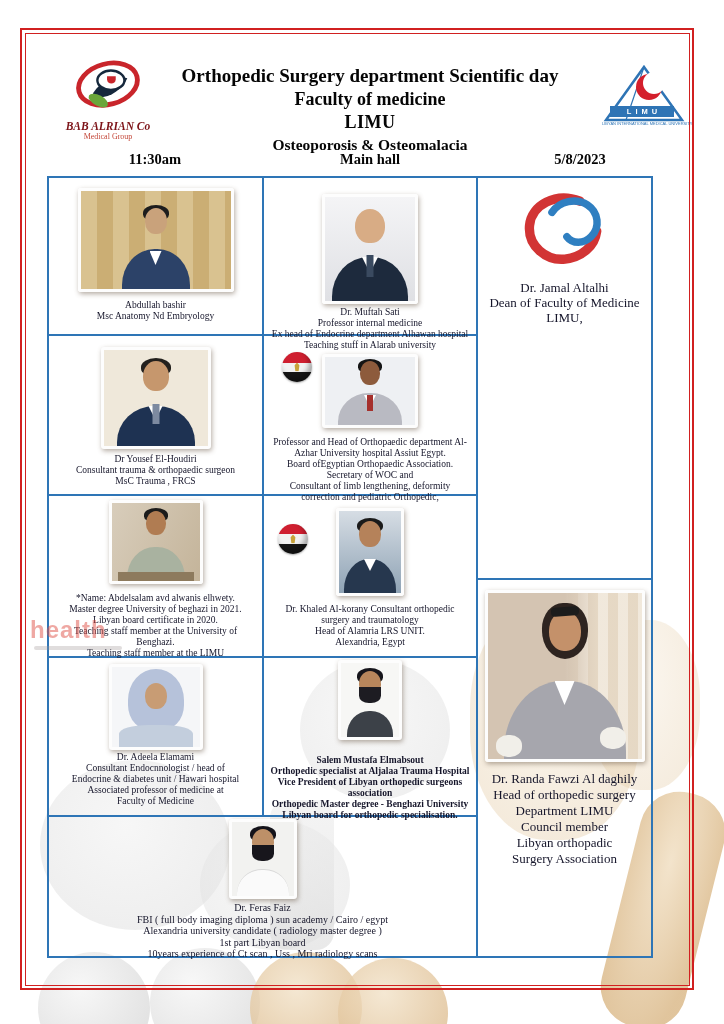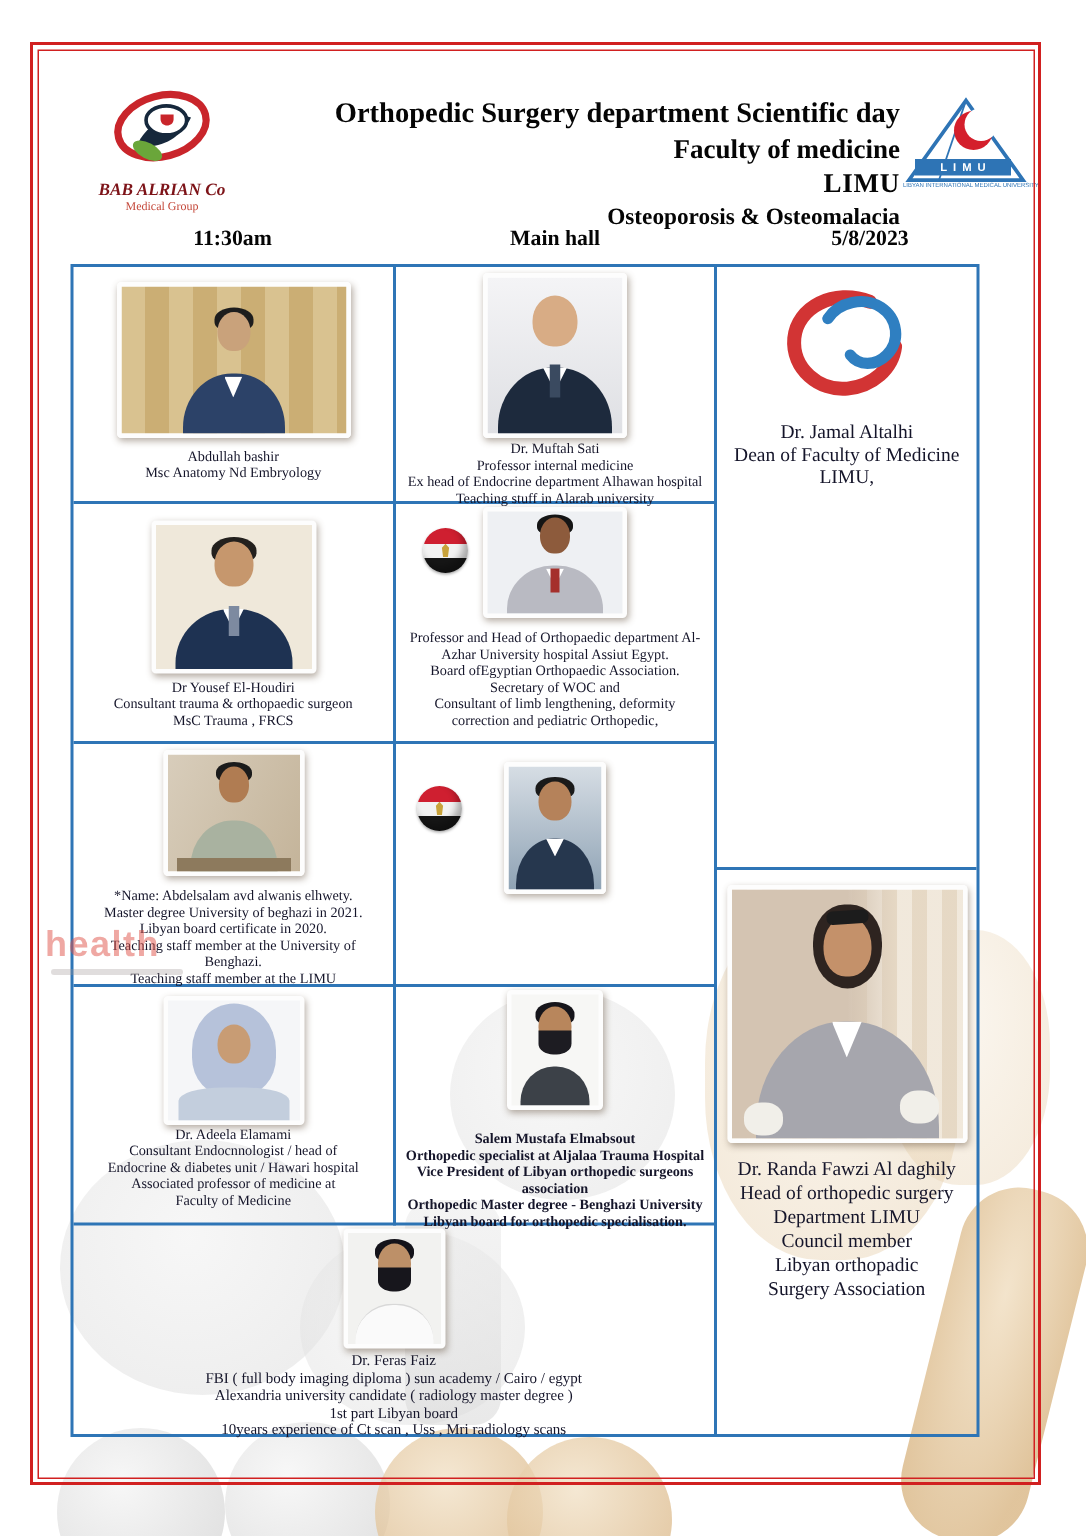--- a/index.html
+++ b/index.html
@@ -89,21 +89,21 @@
       <ellipse cx="45" cy="27" rx="31" ry="21" fill="none" stroke="#c9252b" stroke-width="5" transform="rotate(-15 45 27)"></ellipse>
       <path d="M28 40 C34 25 52 17 65 21 C59 34 44 44 28 40 Z" fill="#16283c"></path>
       <ellipse cx="48" cy="23" rx="14" ry="10" fill="#ffffff" stroke="#16283c" stroke-width="2.5"></ellipse>
       <path d="M44 19 h9 v3 c0 3 -2.2 4.5 -4.5 4.5 c-2.3 0 -4.5 -1.5 -4.5 -4.5 Z" fill="#c9252b"></path>
       <ellipse cx="35" cy="44" rx="11" ry="5.5" fill="#6aa63a" transform="rotate(28 35 44)"></ellipse>
     </svg>
     <div class="bab-title">BAB ALRIAN Co</div>
     <div class="bab-sub">Medical Group</div>
   </div>
 
-  <div class="hdr title-block" style="position:absolute;text-align:right;">
+  <div class="hdr title-block" style="position:absolute;">
     <div class="t1">Orthopedic Surgery department Scientific day</div>
     <div class="t2">Faculty of medicine</div>
     <div class="t3">LIMU</div>
     <div class="t4">Osteoporosis &amp; Osteomalacia</div>
   </div>
 
   <div class="hdr limu-logo" style="position:absolute;">
     <svg width="92" height="60" viewBox="0 0 92 60" style="position:absolute;left:0;top:0;">
       <path d="M48 3 L86 56 L10 56 Z" fill="none" stroke="#2e74b5" stroke-width="2.5"></path>
       <line x1="48" y1="3" x2="30" y2="56" stroke="#2e74b5" stroke-width="1.2"></line>
@@ -137,21 +137,21 @@
         <span class="head" style="top:17px;width:22px;height:26px;background:#c9a27b;"></span>
         <span class="torso" style="width:68px;height:40px;background:#2c4268;"></span>
         <span class="vee" style="bottom:24px;width:12px;height:14px;"></span>
       </div>
       <div class="cap cap-s" style="margin-top:8px;">
           <div>Abdullah bashir</div>
           <div>Msc Anatomy Nd Embryology</div>
         </div>
     </div>
 
-    <div class="cell" style="left:215px;top:0;width:212px;height:156px;padding-top:4px;">
+    <div class="cell" style="left:215px;top:12px;width:212px;height:156px;padding-top:4px;">
       <div class="photo" style="width:90px;height:104px;background:linear-gradient(#f4f4f6,#dfe0e4);">
         <span class="head" style="top:12px;width:30px;height:34px;background:#d8ac85;"></span>
         <span class="torso" style="width:76px;height:44px;background:#1d2a3d;"></span>
         <span class="vee" style="bottom:28px;width:16px;height:16px;"></span>
         <span style="left:50%;transform:translateX(-50%);bottom:24px;width:7px;height:22px;background:#3a4a60;z-index:5;"></span>
       </div>
       <div class="cap cap-s" style="margin-top:3px;">
           <div>Dr. Muftah Sati</div>
           <div>Professor internal medicine</div>
           <div>Ex head of Endocrine department Alhawan hospital</div>
@@ -167,21 +167,21 @@
         <span class="vee" style="bottom:26px;width:14px;height:14px;"></span>
         <span style="left:50%;transform:translateX(-50%);bottom:22px;width:7px;height:20px;background:#7d8aa0;z-index:5;"></span>
       </div>
       <div class="cap cap-s" style="margin-top:5px;">
           <div>Dr Yousef El-Houdiri</div>
           <div>Consultant trauma &amp; orthopaedic surgeon</div>
           <div>MsC Trauma , FRCS</div>
         </div>
     </div>
 
-    <div class="cell" style="left:215px;top:158px;width:212px;height:158px;padding-top:2px;">
+    <div class="cell" style="left:215px;top:158px;width:212px;height:158px;padding-top:18px;">
       <div class="eg-flag" style="left:18px;top:16px;"></div>
       <div class="photo" style="width:90px;height:68px;background:#eef0f3;">
         <span class="hair" style="top:2px;width:24px;height:14px;background:#151515;"></span>
         <span class="head" style="top:4px;width:20px;height:24px;background:#8d5b3c;"></span>
         <span class="torso" style="width:64px;height:32px;background:#b9bac2;"></span>
         <span class="vee" style="bottom:18px;width:12px;height:12px;"></span>
         <span style="left:50%;transform:translateX(-50%);bottom:14px;width:6px;height:16px;background:#a5302c;z-index:5;"></span>
       </div>
       <div class="cap cap-s" style="margin-top:9px;">
           <div>Professor and Head of Orthopaedic department Al-</div>
@@ -211,20 +211,26 @@
     </div>
 
     <div class="cell" style="left:215px;top:318px;width:212px;height:160px;padding-top:12px;">
       <div class="eg-flag" style="left:14px;top:28px;"></div>
       <div class="photo" style="width:62px;height:82px;background:linear-gradient(#d6dde4,#8fa3b5);">
         <span class="hair" style="top:7px;width:26px;height:15px;background:#1a1a1a;"></span>
         <span class="head" style="top:10px;width:22px;height:26px;background:#b5825a;"></span>
         <span class="torso" style="width:52px;height:34px;background:#26374e;"></span>
         <span class="vee" style="bottom:22px;width:12px;height:12px;"></span>
       </div>
+      <div class="cap cap-s" style="margin-top:8px;">
+          <div>Dr. Khaled Al-korany Consultant orthopedic</div>
+          <div>surgery and traumatology</div>
+          <div>Head of Alamria LRS UNIT.</div>
+          <div>Alexandria, Egypt</div>
+        </div>
     </div>
 
     <div class="cell" style="left:0;top:480px;width:213px;height:157px;padding-top:6px;">
       <div class="photo" style="width:88px;height:80px;background:#f5f6f8;">
         <span style="left:50%;transform:translateX(-50%);top:2px;width:56px;height:62px;border-radius:50% 50% 42% 42%;background:#b6c2da;z-index:1;"></span>
         <span class="head" style="top:16px;width:22px;height:26px;background:#c89c74;"></span>
         <span style="left:50%;transform:translateX(-50%);bottom:0;width:74px;height:22px;border-radius:40% 40% 0 0;background:#c3cedd;z-index:2;"></span>
       </div>
       <div class="cap cap-s" style="margin-top:2px;">
           <div>Dr. Adeela Elamami</div>

